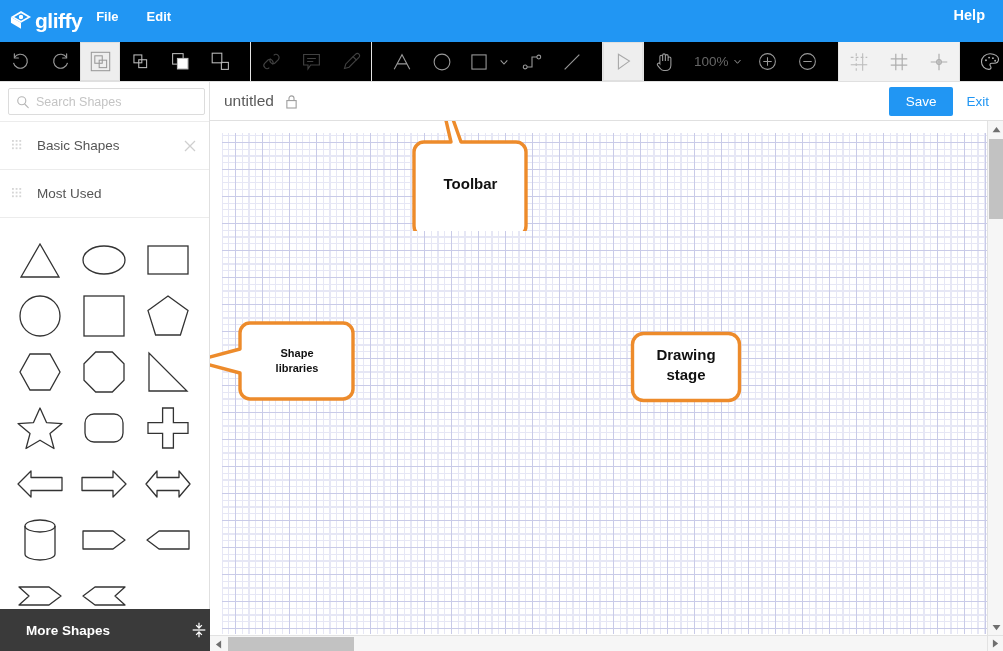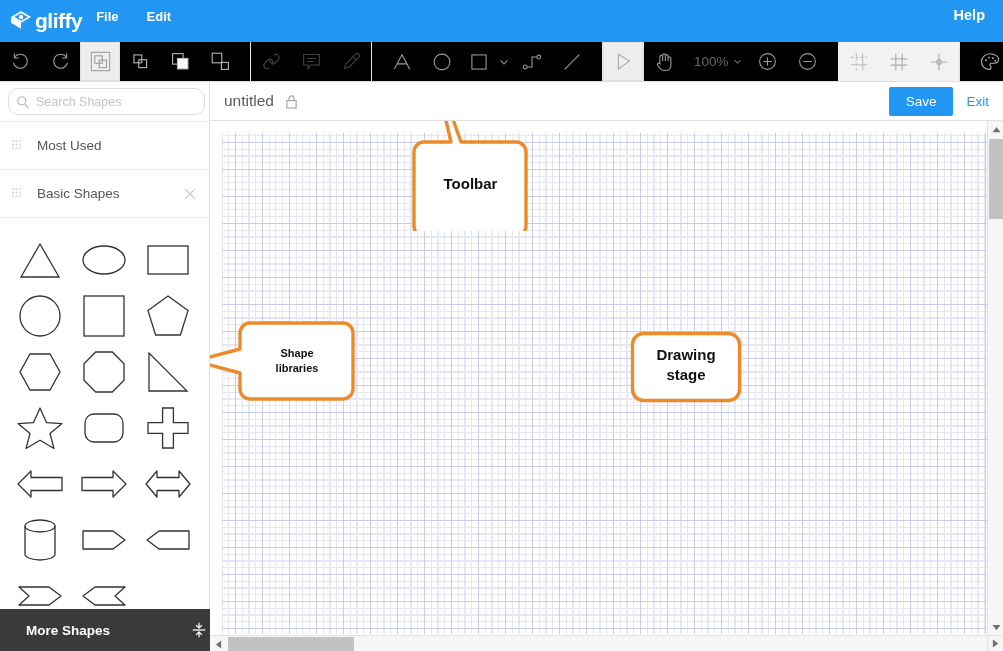--- a/index.html
+++ b/index.html
@@ -66,21 +66,21 @@
     position: absolute; top: 82px; left: 0;
     width: 210px; height: 569px;
     background: #ffffff;
     border-right: 1px solid #e0e0e0;
   }
   .search-row {
     height: 40px; display: flex; align-items: center;
     padding: 0 8px; border-bottom: 1px solid #ececec;
   }
   .search-box {
-    flex: 1; height: 27px; border: 1px solid #dcdcdc; border-radius: 10px;
+    flex: 1; height: 27px; border: 1px solid #dcdcdc; border-radius: 2px;
     display: flex; align-items: center; padding: 0 7px; background: #fff;
   }
   .search-box input {
     border: 0; outline: 0; flex: 1; font-size: 12.5px;
     font-family: "Liberation Sans", sans-serif; color: #333;
     margin-left: 6px; background: transparent;
   }
   .search-box input::placeholder { color: #c4c4c4; }
 
   .lib-row {
@@ -395,41 +395,41 @@
             <rect x="4" y="0" width="2" height="2"></rect>
             <rect x="8" y="0" width="2" height="2"></rect>
           <rect x="0" y="4" width="2" height="2"></rect>
             <rect x="4" y="4" width="2" height="2"></rect>
             <rect x="8" y="4" width="2" height="2"></rect>
           <rect x="0" y="8" width="2" height="2"></rect>
             <rect x="4" y="8" width="2" height="2"></rect>
             <rect x="8" y="8" width="2" height="2"></rect>
         </g>
       </svg>
-      <span class="lib-label">Most Used</span>
+      <span class="lib-label">Basic Shapes</span>
+      <svg class="lib-close" viewBox="0 0 14 14" fill="none" stroke="#cfcfcf" stroke-width="1.3">
+        <path d="M2 2 L12 12 M12 2 L2 12"></path>
+      </svg>
     </div>
 
     <div class="lib-row">
       <svg class="grip" viewBox="0 0 12 12">
         <g fill="#d6d6d6">
           <rect x="0" y="0" width="2" height="2"></rect>
             <rect x="4" y="0" width="2" height="2"></rect>
             <rect x="8" y="0" width="2" height="2"></rect>
           <rect x="0" y="4" width="2" height="2"></rect>
             <rect x="4" y="4" width="2" height="2"></rect>
             <rect x="8" y="4" width="2" height="2"></rect>
           <rect x="0" y="8" width="2" height="2"></rect>
             <rect x="4" y="8" width="2" height="2"></rect>
             <rect x="8" y="8" width="2" height="2"></rect>
         </g>
       </svg>
-      <span class="lib-label">Basic Shapes</span>
-      <svg class="lib-close" viewBox="0 0 14 14" fill="none" stroke="#cfcfcf" stroke-width="1.3">
-        <path d="M2 2 L12 12 M12 2 L2 12"></path>
-      </svg>
+      <span class="lib-label">Most Used</span>
     </div>
 
     <div class="shape-grid">
 
       <div class="shape-cell">
         <svg width="46" height="42" viewBox="0 0 46 42" fill="none" stroke="#333" stroke-width="1.3">
             <path d="M23 5 L42 38 H4 Z"></path>
           </svg>
       </div>
       <div class="shape-cell">

